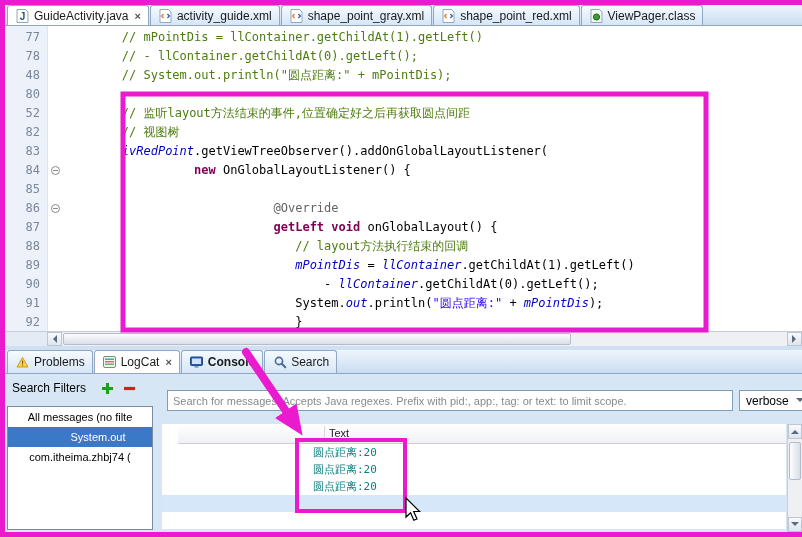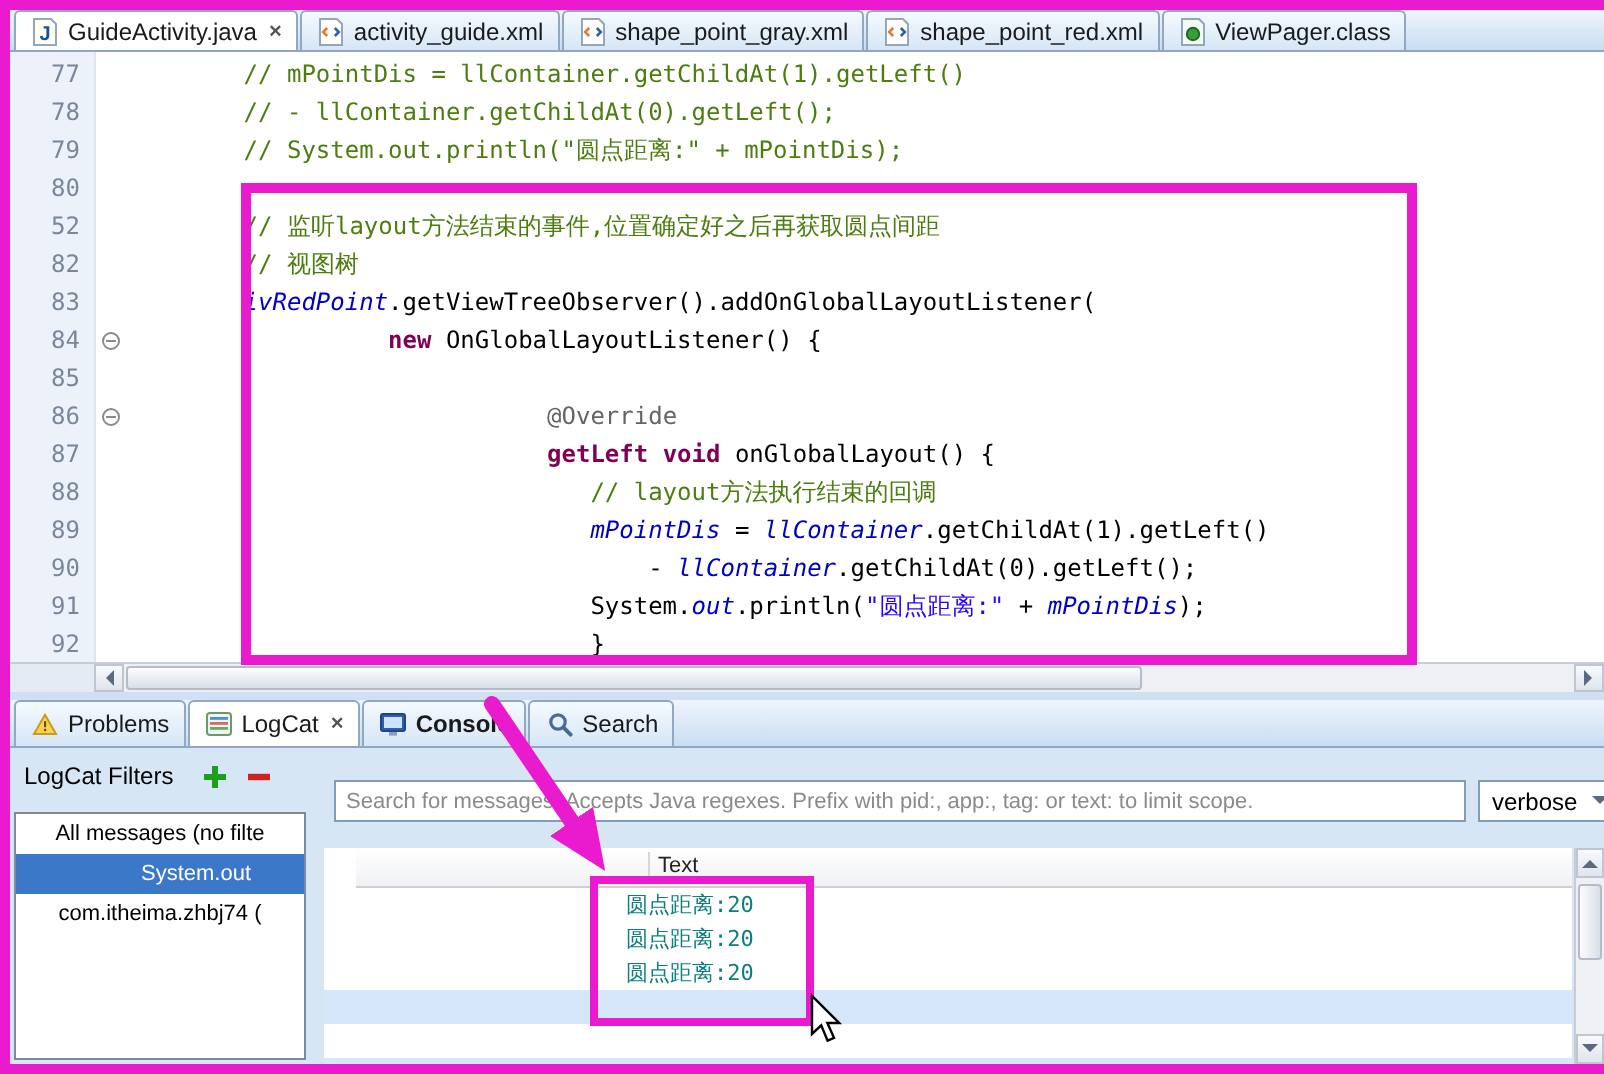--- a/index.html
+++ b/index.html
@@ -161,21 +161,21 @@
           <span class="ln">77</span>
           <span class="fold"></span>
           <span class="src"><span class="t-p">        </span><span class="t-c">// mPointDis = llContainer.getChildAt(1).getLeft()</span></span>
         </div>
         <div class="cl">
           <span class="ln">78</span>
           <span class="fold"></span>
           <span class="src"><span class="t-p">        </span><span class="t-c">// - llContainer.getChildAt(0).getLeft();</span></span>
         </div>
         <div class="cl">
-          <span class="ln">79</span>
+          <span class="ln">48</span>
           <span class="fold"></span>
           <span class="src"><span class="t-p">        </span><span class="t-c">// System.out.println("圆点距离:" + mPointDis);</span></span>
         </div>
         <div class="cl">
           <span class="ln">80</span>
           <span class="fold"></span>
           <span class="src"></span>
         </div>
         <div class="cl">
           <span class="ln">52</span>
@@ -295,21 +295,21 @@
             <path d="M8.8 8.8 12.3 12.3" stroke="#4a6b9a" stroke-width="2" stroke-linecap="round"></path>
           </svg>
         </span>
         <span class="tab-label">Search</span>
       </div>
     </div>
 
   <div class="bottom-panel">
     <div class="filters">
       <div class="filters-head">
-        <span>LogCat Filters</span>
+        <span>Search Filters</span>
         <span class="fh-plus" id="plusIcon"><span class="ticon">
               <svg width="15" height="15" viewBox="0 0 15 15">
                 <path d="M7.5 2v11M2 7.5h11" stroke="#1ca01c" stroke-width="3"></path>
               </svg>
             </span></span>
         <span class="fh-minus" id="minusIcon"><span class="ticon">
               <svg width="15" height="15" viewBox="0 0 15 15">
                 <path d="M2 7.5h11" stroke="#d02020" stroke-width="3.2"></path>
               </svg>
             </span></span>

